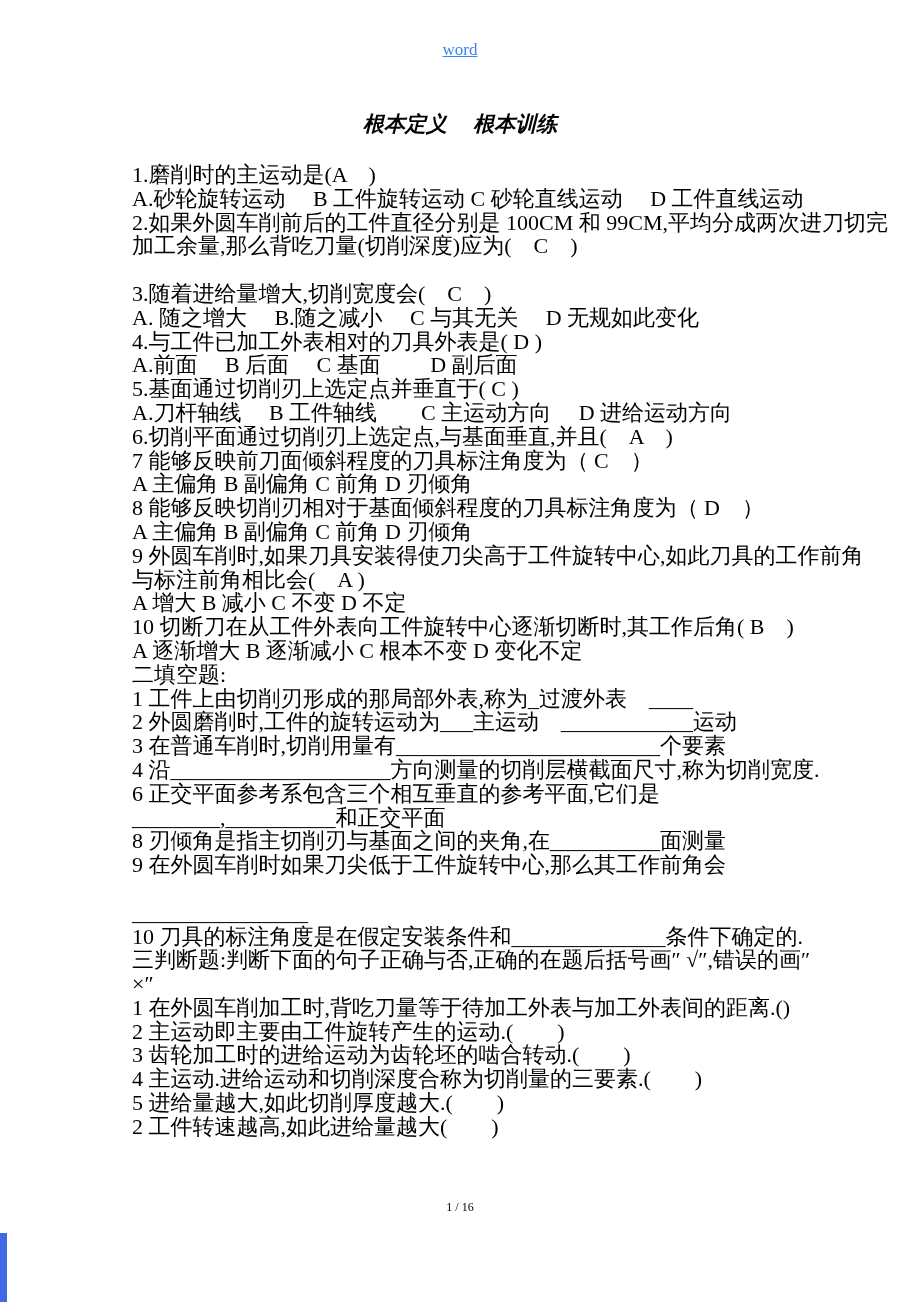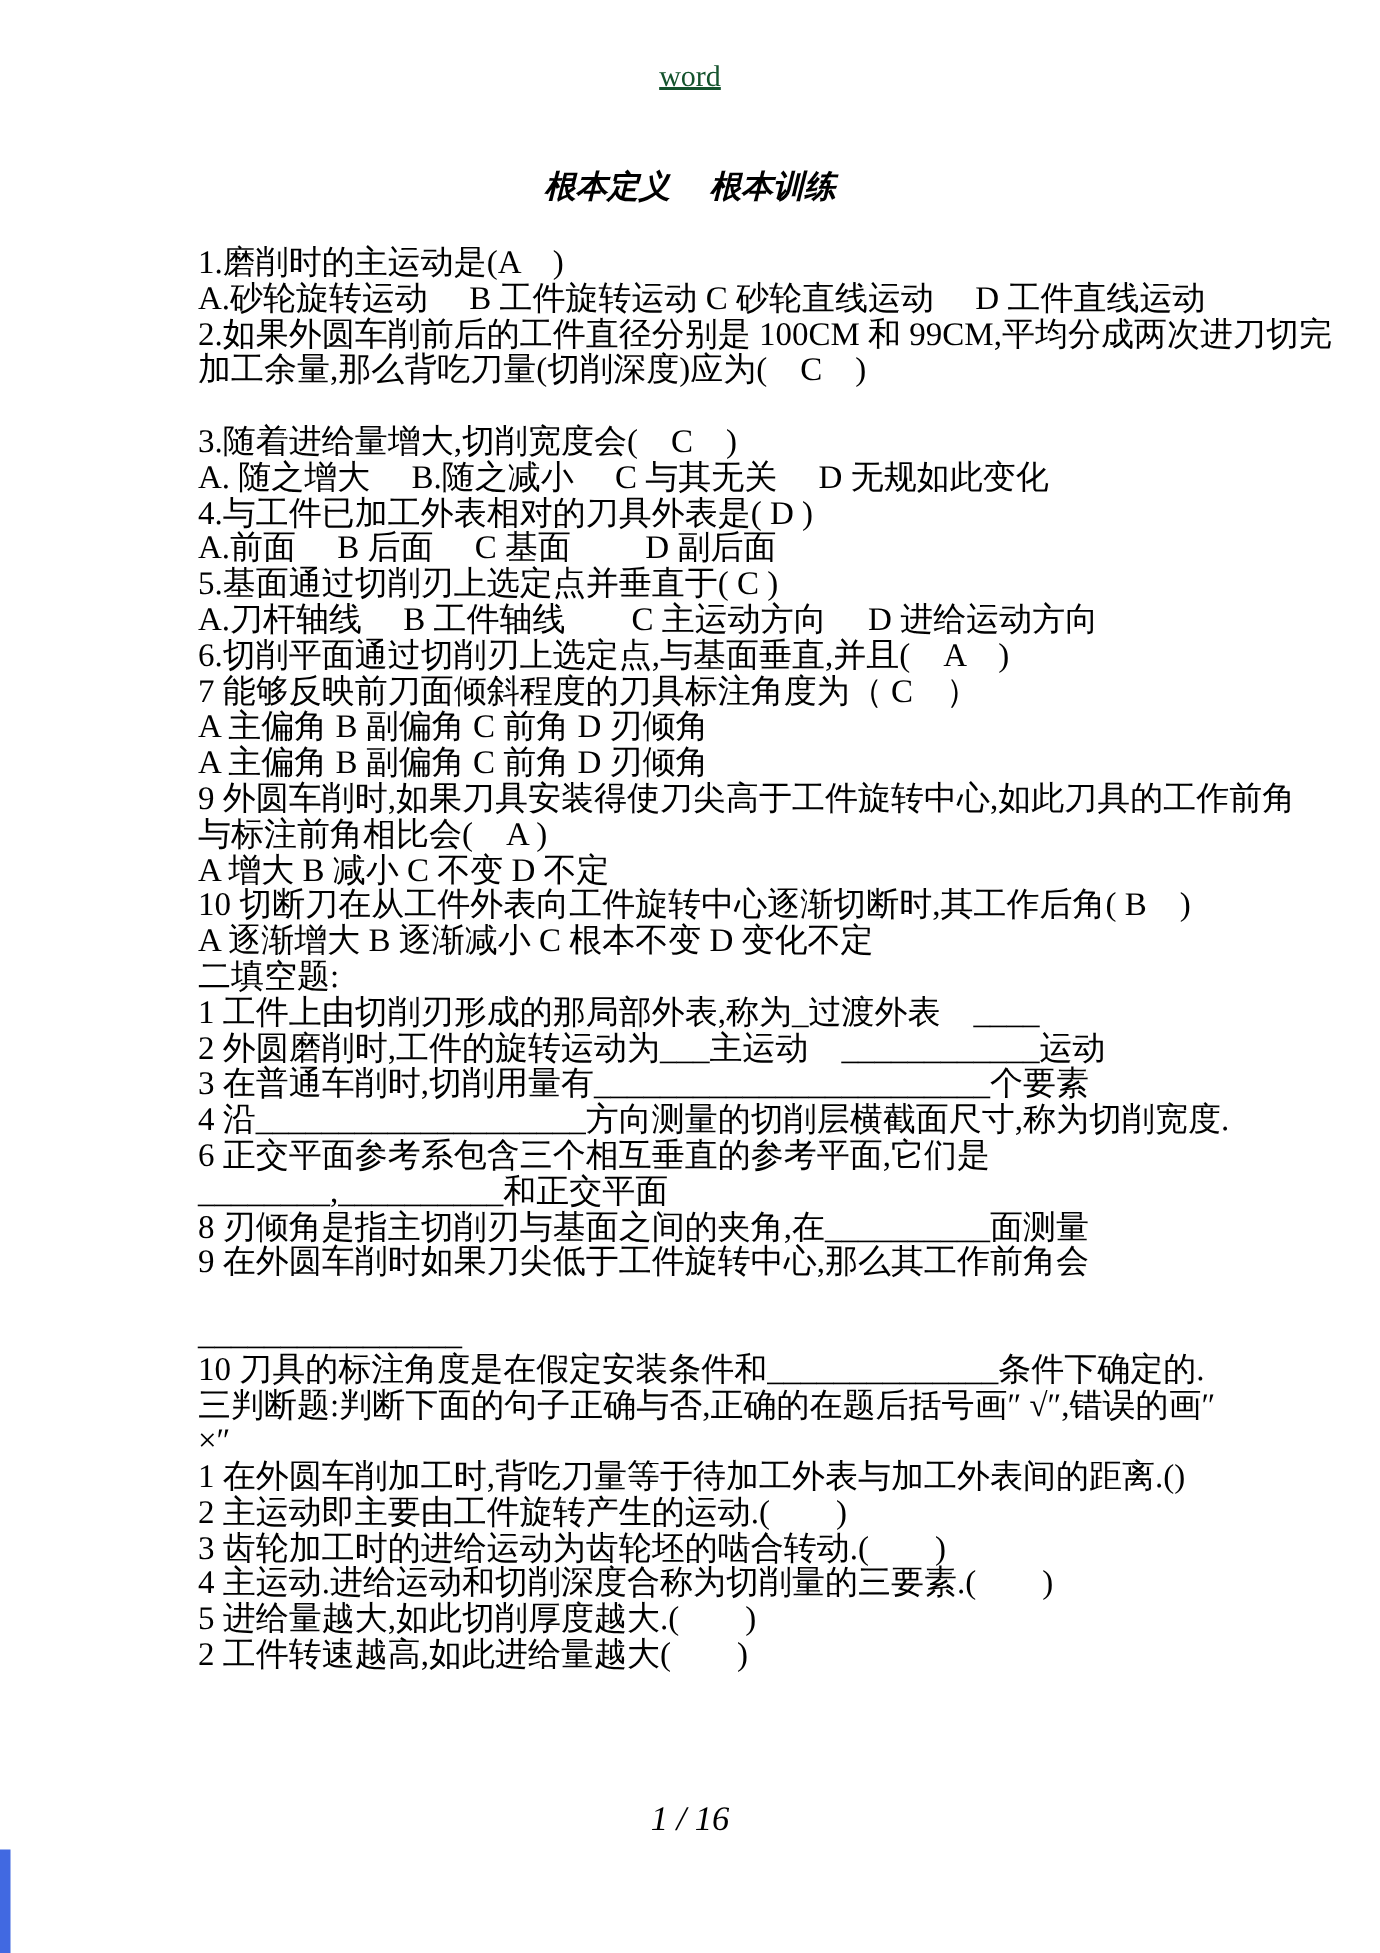--- a/index.html
+++ b/index.html
@@ -17,22 +17,22 @@
     overflow: hidden;
   }
   .header-row {
     position: absolute;
     top: 40px;
     left: 0;
     width: 100%;
     text-align: center;
   }
   .header-link {
-    font-size: 20px;
-    color: #14532d;
+    font-size: 17px;
+    color: #3b82f6;
     text-decoration: underline;
     cursor: pointer;
     text-align: right;
   }
   .doc-title {
     position: absolute;
     top: 110px;
     left: 0;
     width: 100%;
     text-align: center;
@@ -52,22 +52,21 @@
     line-height: 23.8px;
     font-size: 22px;
     white-space: pre;
   }
   .footer {
     position: absolute;
     top: 1200px;
     left: 0;
     width: 100%;
     text-align: center;
-    font-size: 23px;
-    font-style: italic;
+    font-size: 12px;
   }
   .edge-bar {
     position: absolute;
     left: 0;
     top: 1233px;
     width: 7px;
     height: 69px;
     background: #4169e1;
   }
 </style>
@@ -90,20 +89,21 @@
       <div class="text-line"></div>
       <div class="text-line">3.随着进给量增大,切削宽度会(　C　)</div>
       <div class="text-line">A. 随之增大　 B.随之减小　 C 与其无关　 D 无规如此变化</div>
       <div class="text-line">4.与工件已加工外表相对的刀具外表是( D )</div>
       <div class="text-line">A.前面　 B 后面　 C 基面　　 D 副后面</div>
       <div class="text-line">5.基面通过切削刃上选定点并垂直于( C )</div>
       <div class="text-line">A.刀杆轴线　 B 工件轴线　　C 主运动方向　 D 进给运动方向</div>
       <div class="text-line">6.切削平面通过切削刃上选定点,与基面垂直,并且(　A　)</div>
       <div class="text-line">7 能够反映前刀面倾斜程度的刀具标注角度为（ C　）</div>
       <div class="text-line">A 主偏角 B 副偏角 C 前角 D 刃倾角</div>
+      <div class="text-line">8 能够反映切削刃相对于基面倾斜程度的刀具标注角度为（ D　）</div>
       <div class="text-line">A 主偏角 B 副偏角 C 前角 D 刃倾角</div>
       <div class="text-line">9 外圆车削时,如果刀具安装得使刀尖高于工件旋转中心,如此刀具的工作前角</div>
       <div class="text-line">与标注前角相比会(　A )</div>
       <div class="text-line">A 增大 B 减小 C 不变 D 不定</div>
       <div class="text-line">10 切断刀在从工件外表向工件旋转中心逐渐切断时,其工作后角( B　)</div>
       <div class="text-line">A 逐渐增大 B 逐渐减小 C 根本不变 D 变化不定</div>
       <div class="text-line">二填空题:</div>
       <div class="text-line">1 工件上由切削刃形成的那局部外表,称为_过渡外表　____</div>
       <div class="text-line">2 外圆磨削时,工件的旋转运动为___主运动　____________运动</div>
       <div class="text-line">3 在普通车削时,切削用量有________________________个要素</div>

